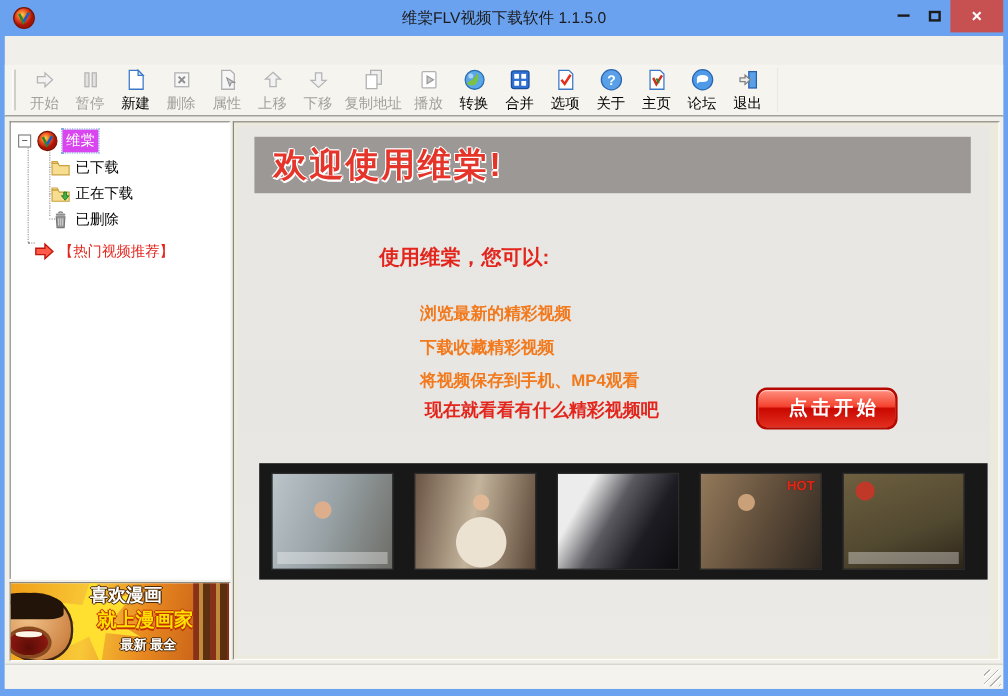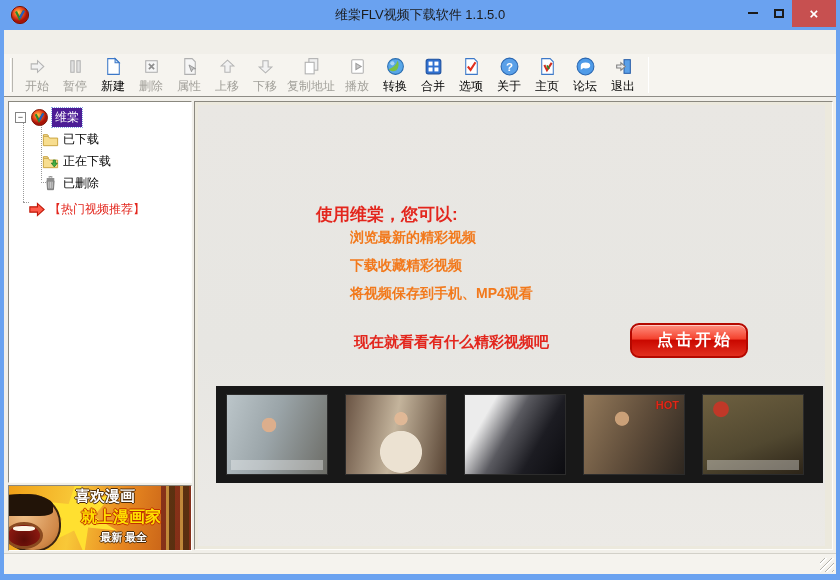--- a/index.html
+++ b/index.html
@@ -41,21 +41,21 @@
   .content { position:absolute; top:68px; left:0; right:0; bottom:21px; background:#f1efe9; }
   .sunken { border:1px solid; border-color:#8a887f #fdfdfb #fdfdfb #8a887f; }
   
   .sidebar { position:absolute; left:4px; top:3px; width:184px; bottom:70px; background:#fff; overflow:hidden; }
   .tree { position:relative; padding:4px 0 0 6px; }
   .tree-row { display:flex; align-items:center; height:22px; position:relative; }
   .tree-row .t-ico { width:19px; height:19px; margin-right:3px; flex:none; }
   .expander { width:11px; height:11px; border:1px solid #848484; background:#fff; color:#333;
     font-size:9px; line-height:8px; text-align:center; margin-right:4px; flex:none; }
   .t-label { font-size:12px; color:#000; white-space:nowrap; }
-  .t-label.selected { background:#4c1d95; color:#fff; padding:1px 3px; outline:1px dotted #86a8e0; }
+  .t-label.selected { background:#d946ef; color:#fff; padding:1px 3px; outline:1px dotted #86a8e0; }
   .tree-child { padding-left:26px; }
   .tree-promo { padding-left:12px; margin-top:4px; }
   .t-label.promo { color:#e3261d; }
   .guide { position:absolute; border-left:1px dotted #9a9a9a; width:0; }
   .guide-h { position:absolute; border-top:1px dotted #9a9a9a; height:0; }
   
   .adpanel { position:absolute; left:4px; bottom:2px; width:184px; height:66px; overflow:hidden; }
   .ad-banner { position:absolute; inset:0; background:linear-gradient(100deg,#f0a018,#f8c838 35%,#e88820 62%,#b85014); }
   .ad-shelf { position:absolute; right:0; top:0; bottom:0; width:30px; opacity:.85;
     background:repeating-linear-gradient(90deg,#7a2818 0 5px,#c09040 5px 8px,#48280f 8px 14px); }
@@ -76,21 +76,21 @@
   .ad-l3 { right:44px; top:44px; font-size:11px; color:#fff;font-family:Liberation Serif, serif; }
   
   .main { position:absolute; left:190px; top:3px; right:3px; bottom:3px; background:#ece9dd; overflow:hidden; }
   .page { position:absolute; left:3px; right:7px; top:3px; bottom:3px;
     background:linear-gradient(180deg,#e9e7e3 0%,#e7e6e2 55%,#eceae6 100%); }
   .banner { position:absolute; top:9px; left:14px; right:16px; height:47px; background:#9b9896;
     display:flex; align-items:center; }
   .banner-text { margin-left:16px; font-size:28px; font-weight:bold; color:#e5352b; letter-spacing:2px;
     text-shadow:1px 0 #fff,-1px 0 #fff,0 1px #fff,0 -1px #fff,1px 1px #fff,-1px -1px #fff; }
   .intro { position:absolute; top:98px; left:118px; font-size:17px; font-weight:bold; color:#e3261d; }
-  .features { position:absolute; top:118px; left:152px; }
+  .features { position:absolute; top:142px; left:152px; }
   .feature { font-size:14px; font-weight:bold; color:#f2791c; line-height:28px; }
   .cta-text { position:absolute; top:228px; left:156px; font-size:15px; font-weight:bold; color:#e3261d; }
   .cta-button { position:absolute; top:218px; left:432px; width:118px; height:35px;
     border:2px solid #b40800; border-radius:9px; color:#fff; font-size:16px; font-weight:bold;
     background:linear-gradient(180deg,#ff9080 0%,#f4432f 44%,#ca0800 50%,#e22f1f 100%);
     box-shadow:inset 0 1px 0 rgba(255,255,255,.55); letter-spacing:3px;
     font-family:"Liberation Sans","DejaVu Sans",sans-serif;padding-left:12px; }
   .thumbs { position:absolute; top:281px; left:18px; right:2px; height:97px; background:#181818;
     display:flex; align-items:center; gap:17px; padding-left:10px; overflow:hidden; }
   .thumb { flex:none; width:102px; height:81px; position:relative; border:1px solid #2c2c2c; }
@@ -384,20 +384,23 @@
           </div>
         </div>
         <span class="ad-text ad-l1">喜欢漫画</span>
         <span class="ad-text ad-l2">就上漫画家</span>
         <span class="ad-text ad-l3">最新 最全</span>
       </div>
     </div>
 
     <div class="main sunken">
       <div class="page">
+        <div class="banner">
+          <span class="banner-text">欢迎使用维棠!</span>
+        </div>
         <div class="intro">使用维棠，您可以:</div>
         <div class="features">
           <div class="feature">浏览最新的精彩视频</div>
           <div class="feature">下载收藏精彩视频</div>
           <div class="feature">将视频保存到手机、MP4观看</div>
         </div>
         <div class="cta-text">现在就看看有什么精彩视频吧</div>
         <button class="cta-button">点击开始</button>
         <div class="thumbs">
           <div class="thumb t1">

